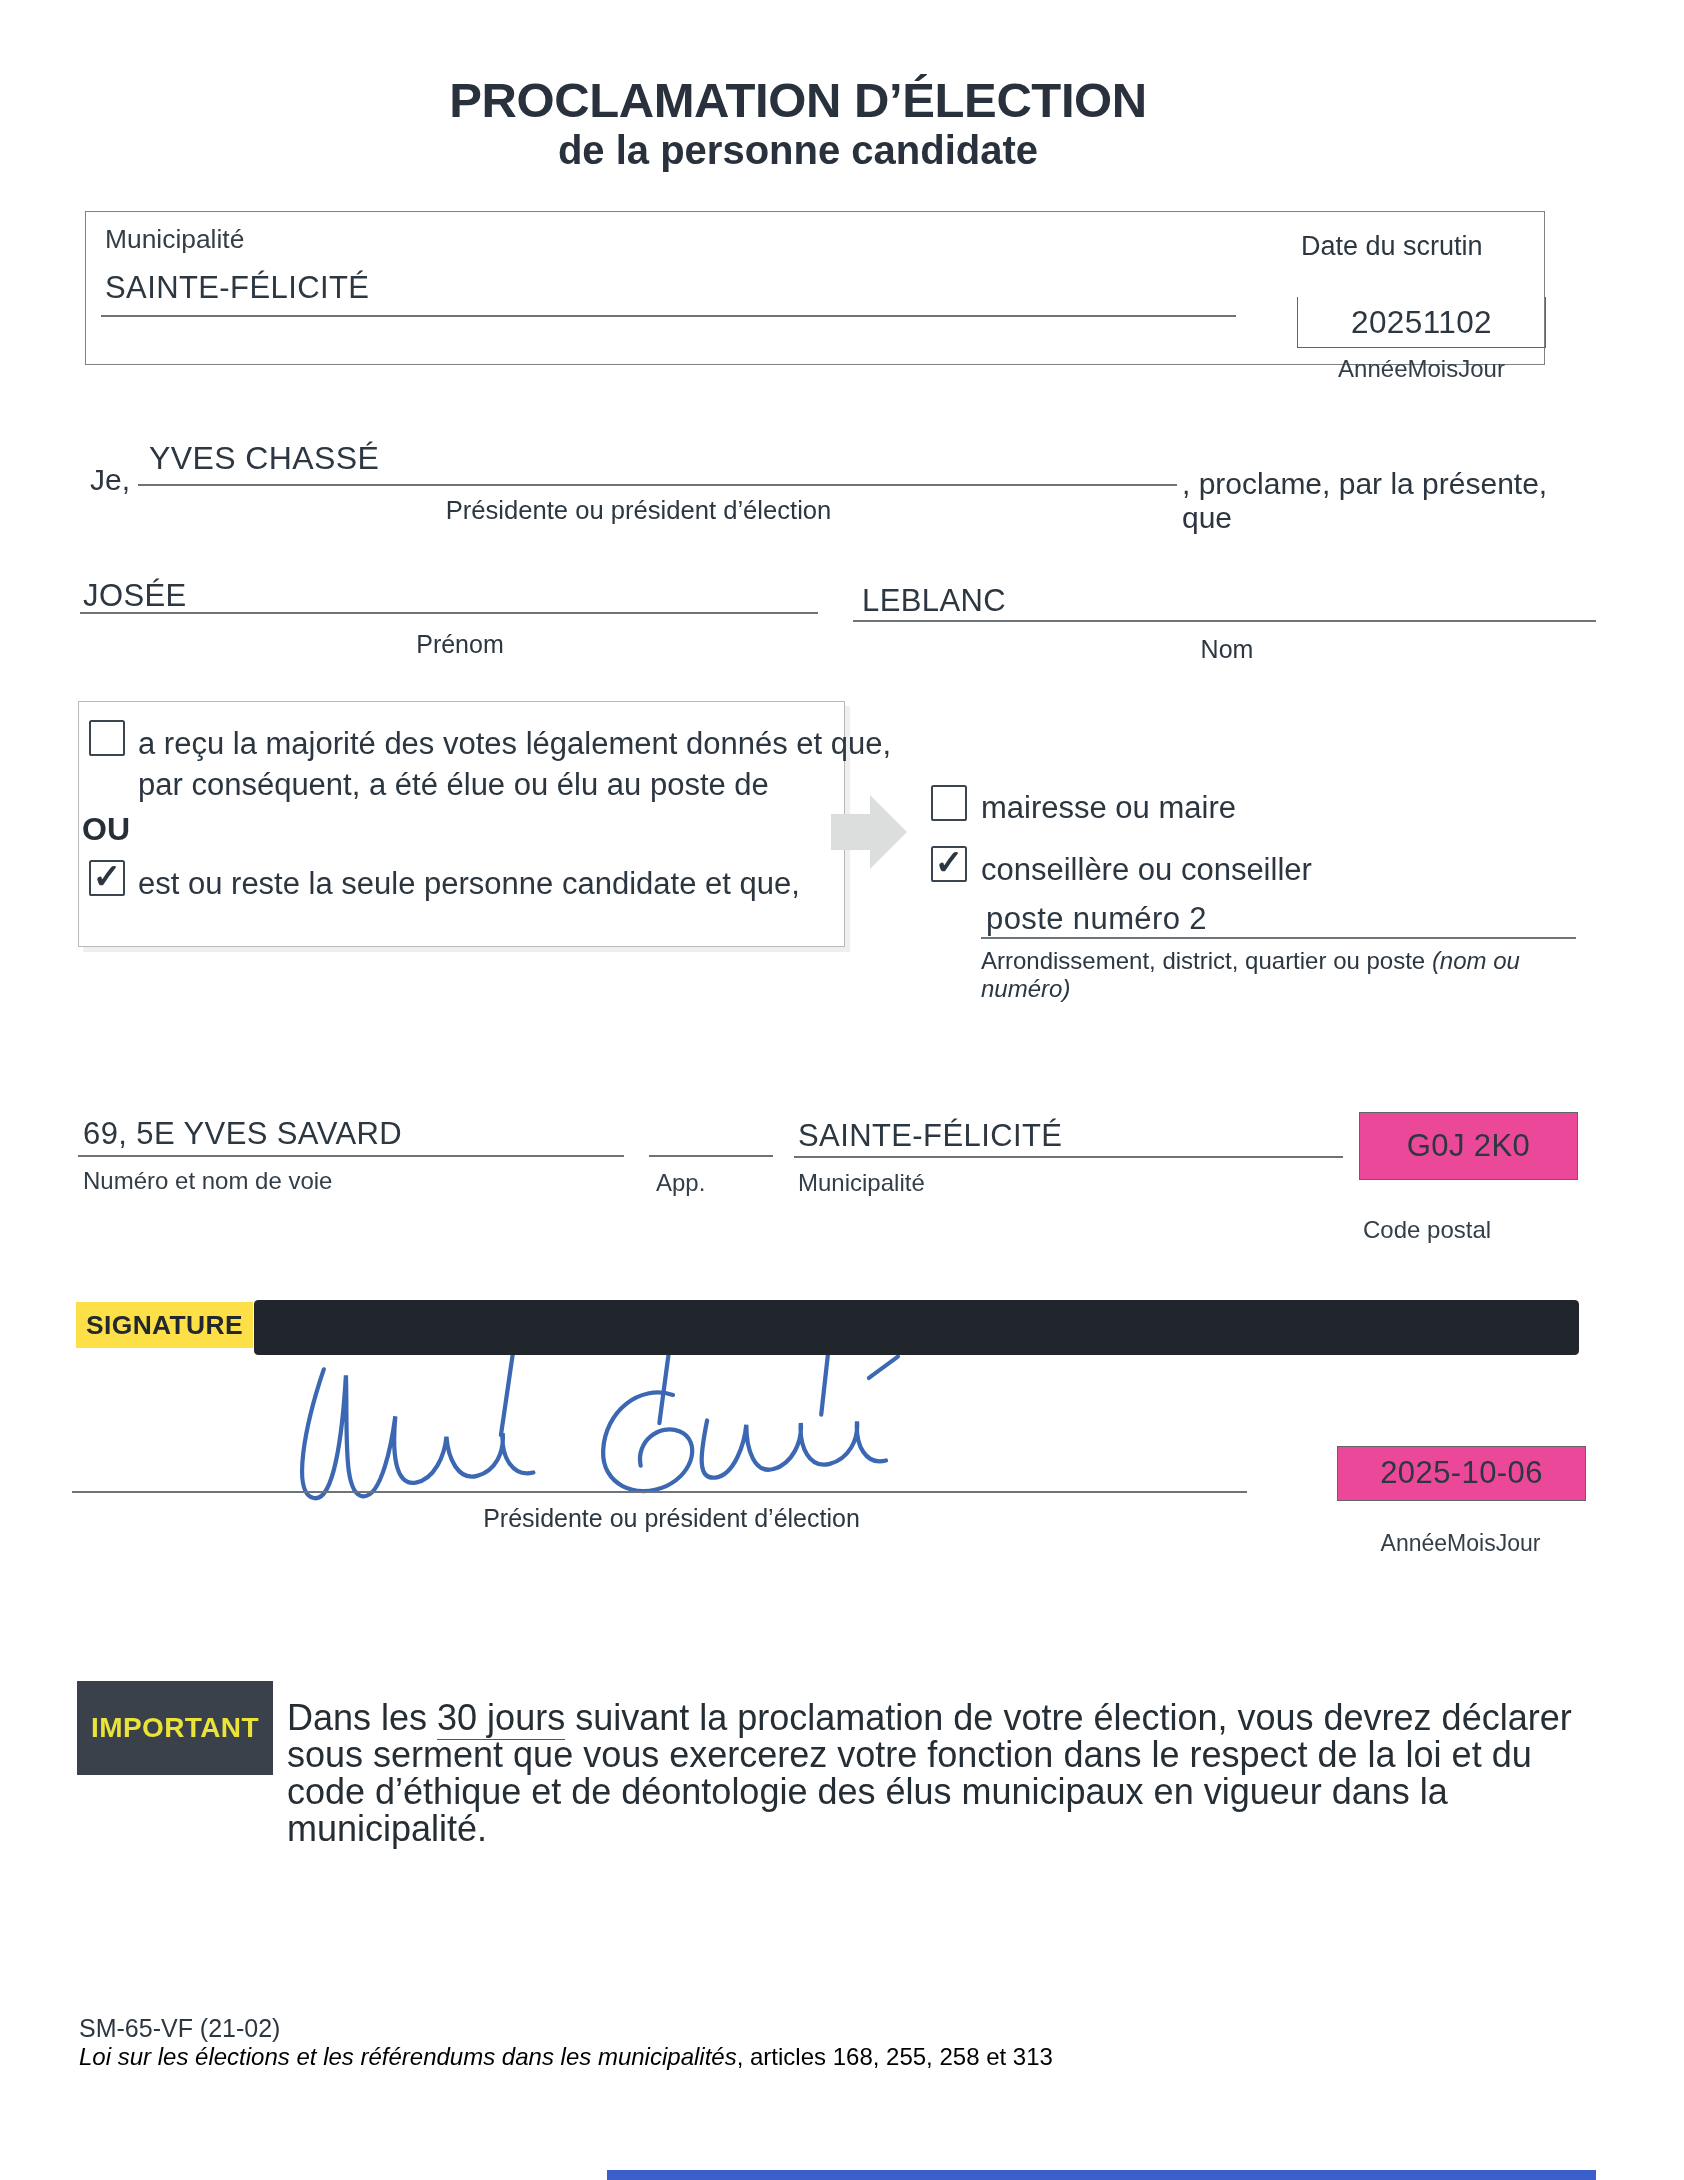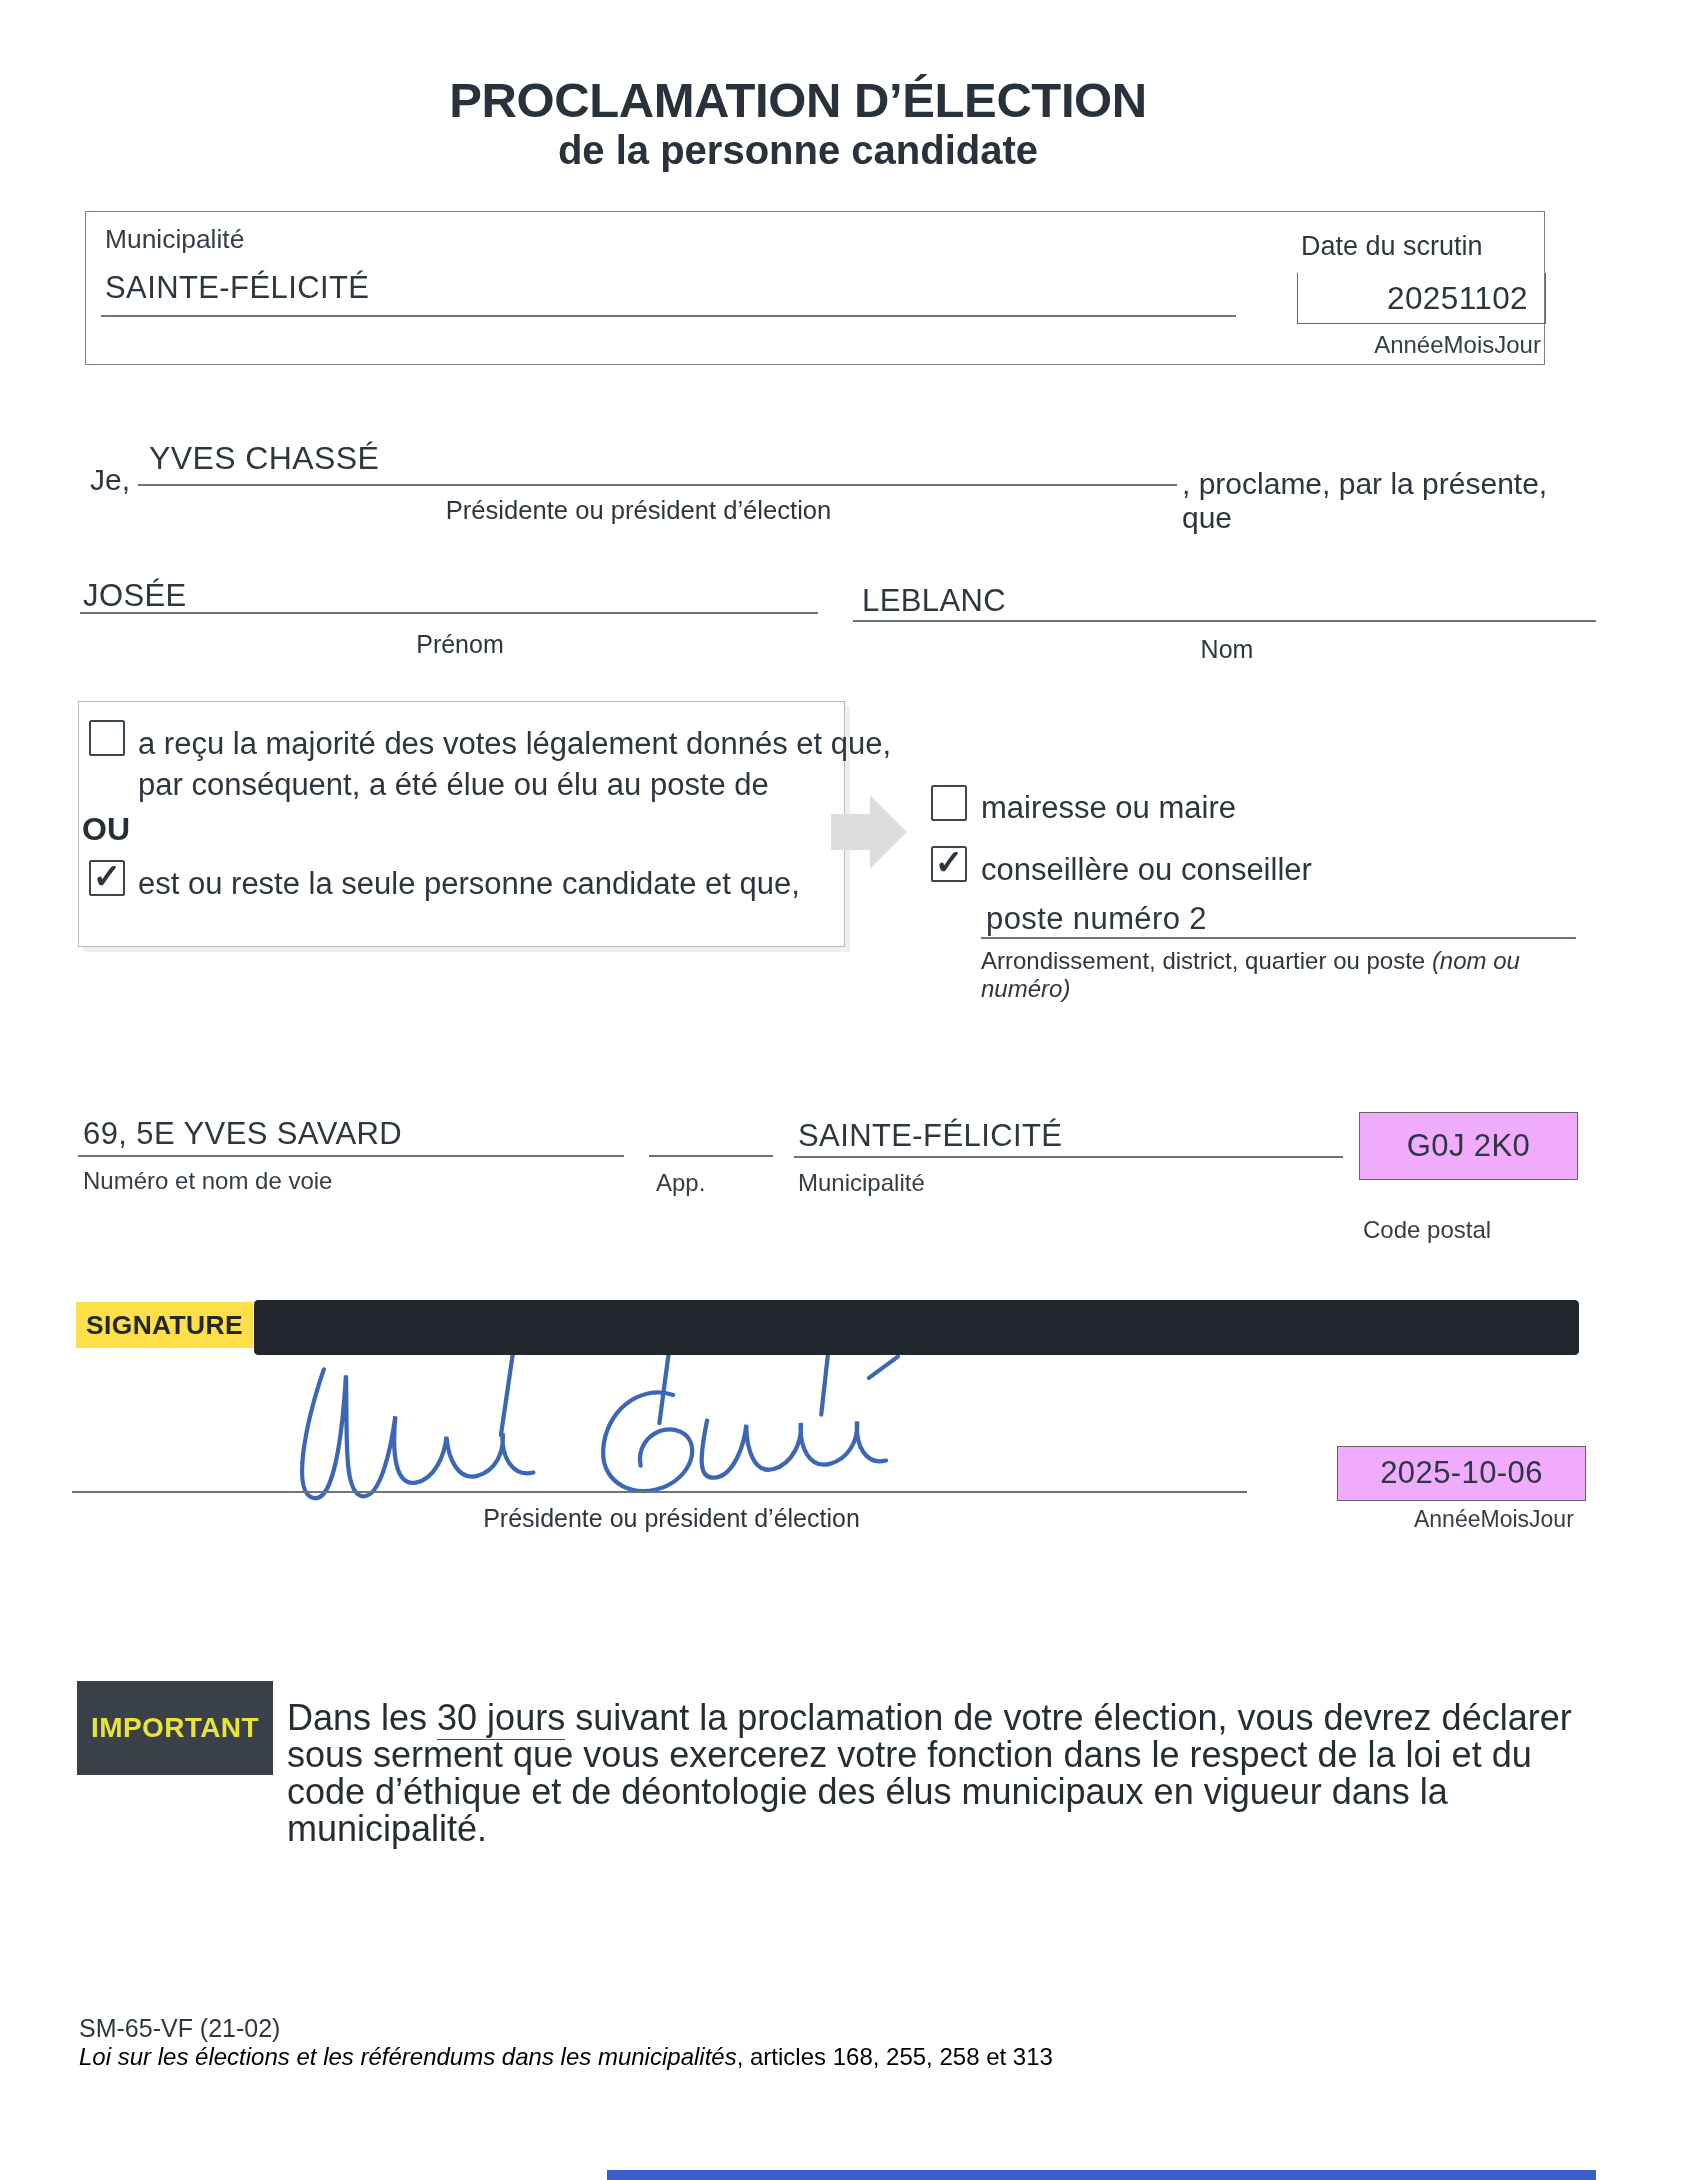--- a/index.html
+++ b/index.html
@@ -11,22 +11,22 @@
   .val{font-size:31px;color:#2c3741;letter-spacing:0.4px;}
   .cap{font-size:24px;color:#333e48;}
   .rule{border-bottom:2.6px solid #6e7377;height:0;}
   .title1{font-size:49px;font-weight:bold;color:#29323c;letter-spacing:-0.4px;}
   .title2{font-size:40px;font-weight:bold;color:#29323c;}
   .checkbox{width:32px;height:32px;border:2.6px solid #3a454f;border-radius:2.6px;background:#fff;text-align:center;}
   .checkmark{font-size:34px;font-weight:bold;color:#2b3640;line-height:32px;display:block;margin-top:-1.7px;}
   .bodytext{font-size:30px;color:#2c3640;}
   .opt-box{border:1.7px solid #b7babc;box-shadow:5.1px 5.1px 0 rgba(120,125,128,0.12);background:#fff;}
   .three-side{border:1.7px solid #60656a;border-top:none;}
-  .full-box{border:1.7px solid #60656a;background:#f0abfc;}
-  .flexrow{display:flex;justify-content:flex-end;align-items:center;}
+  .full-box{border:1.7px solid #60656a;background:#ec4899;}
+  .flexrow{display:flex;justify-content:center;align-items:center;margin-top:24px;}
   .italic{font-style:italic;}
   .u{border-bottom:2.6px solid #4b555e;padding-bottom:0.9px;}
 </style>
 </head>
 <body>
 
 <div class="page">
 
   <div class="abs" style="top:72px;left:0;width:100%;text-align:center;">
     <div class="title1">PROCLAMATION D’ÉLECTION</div>

